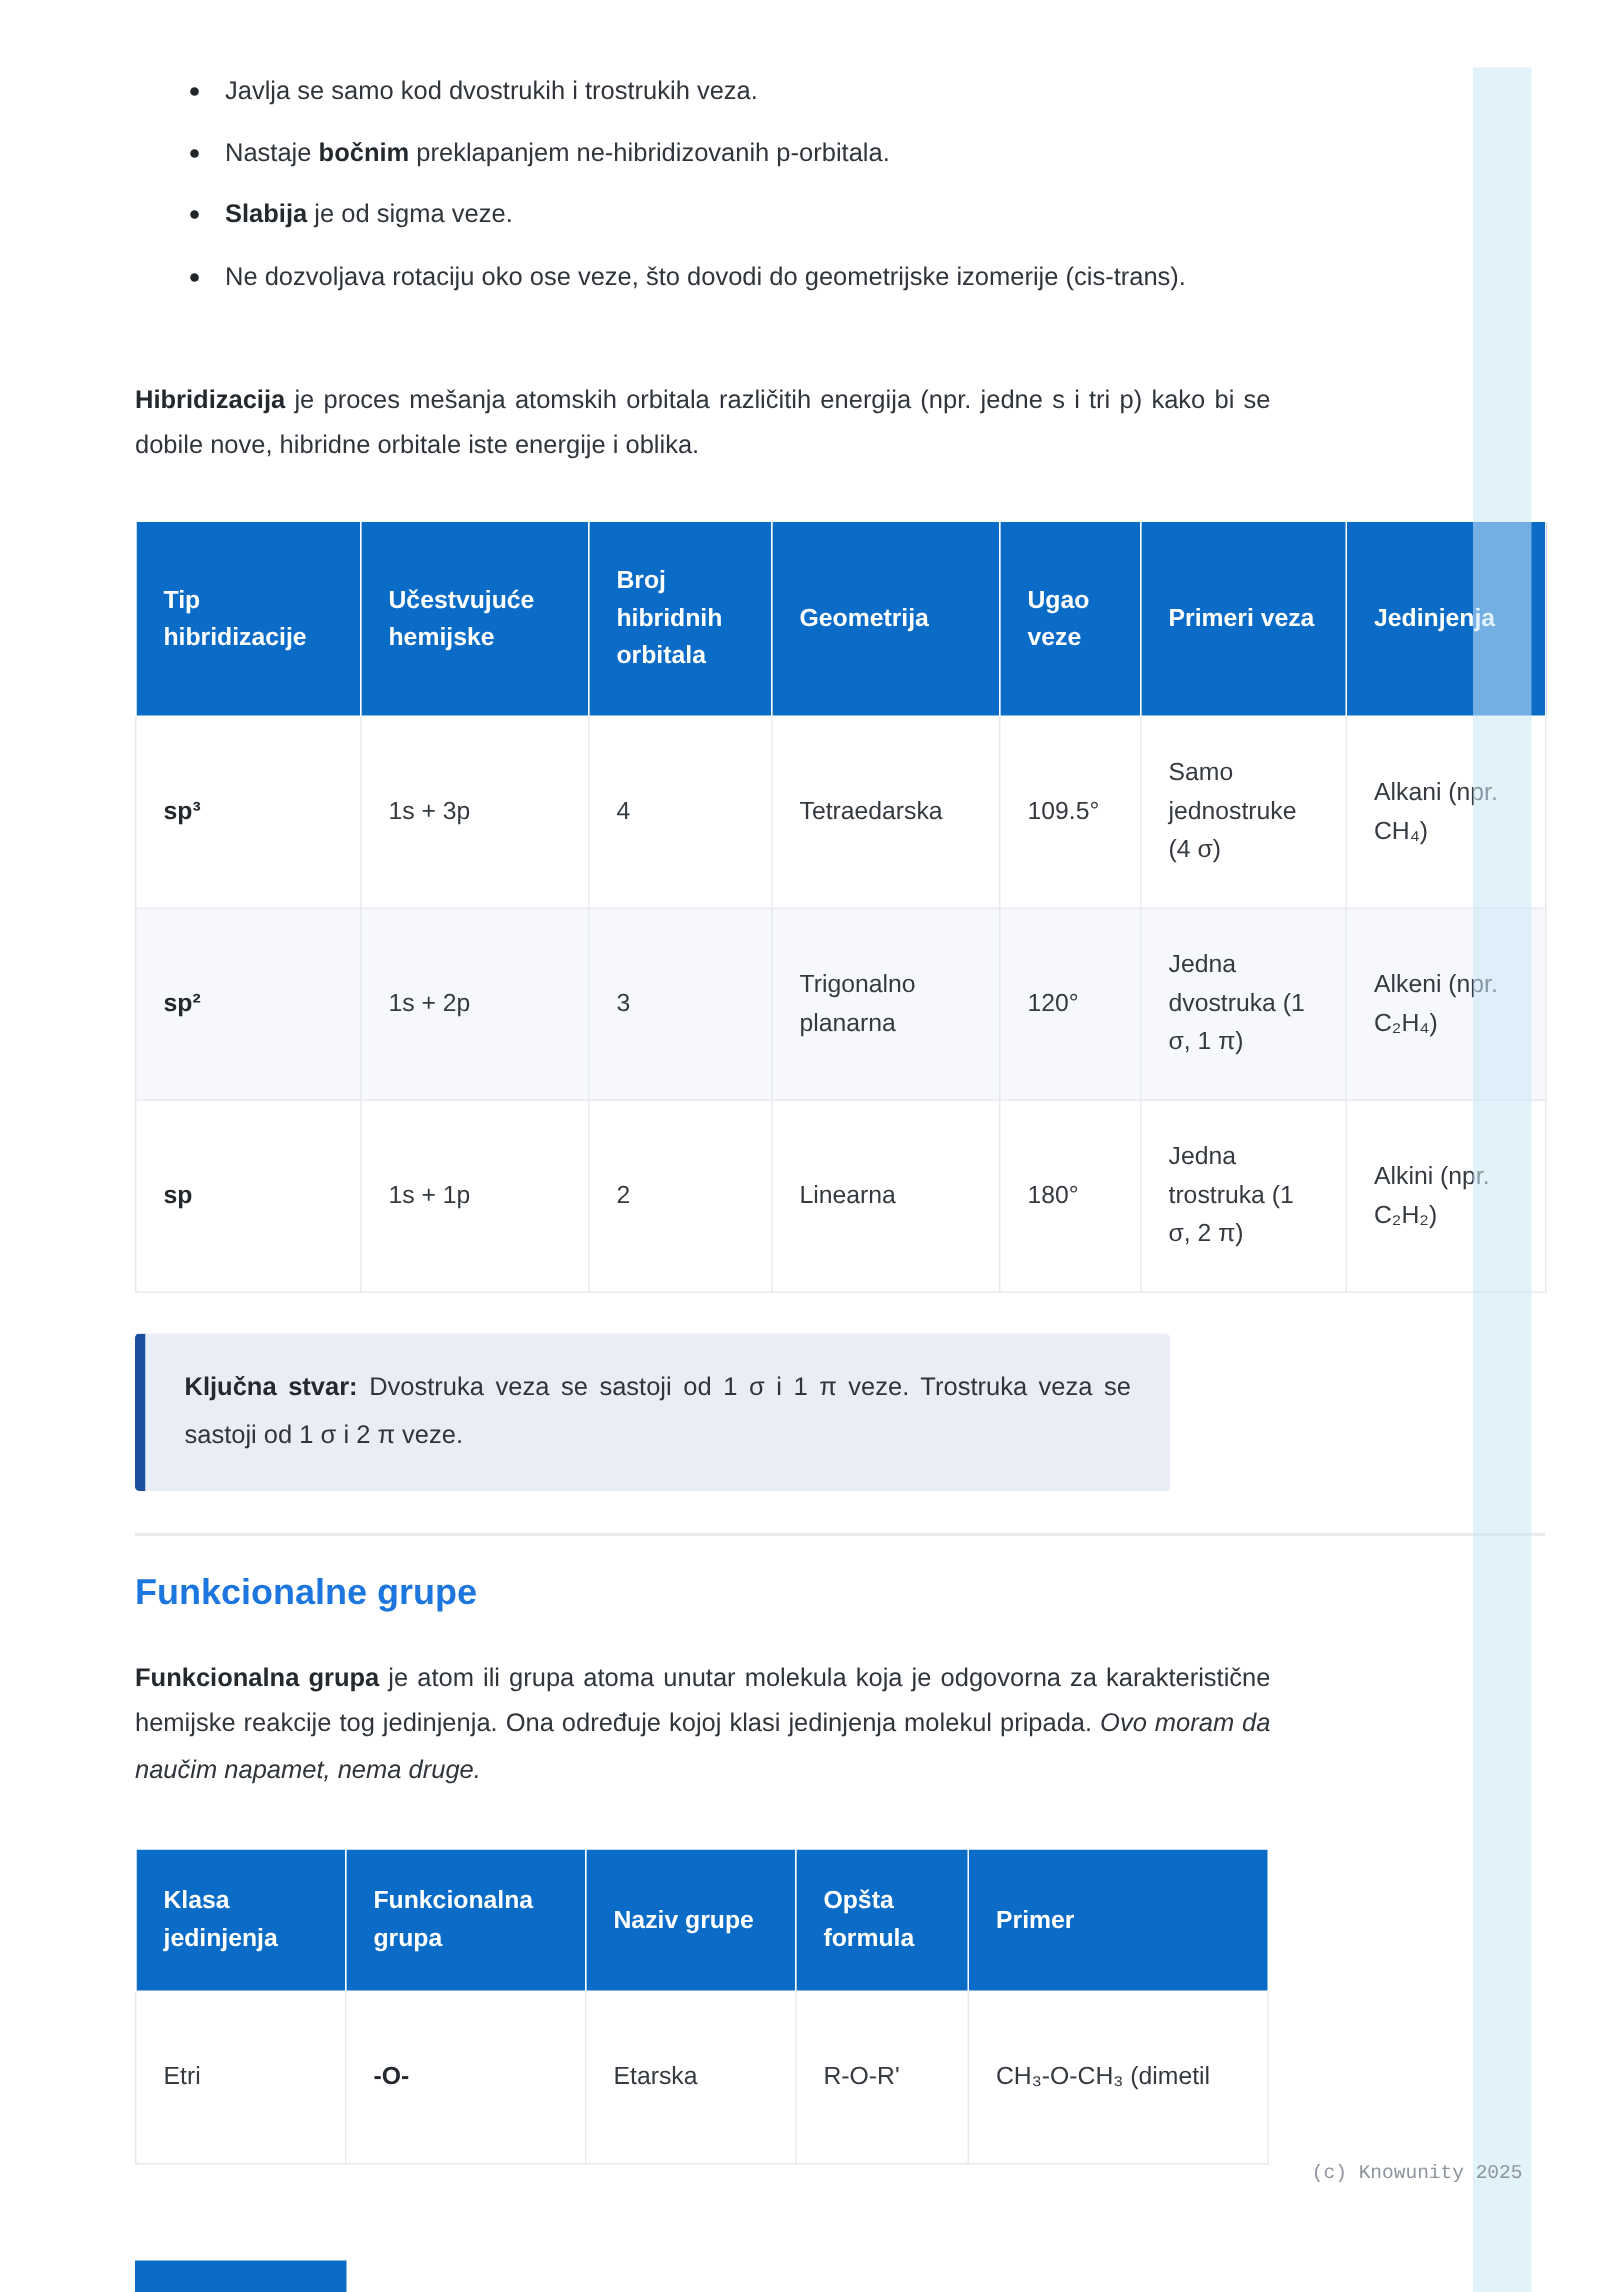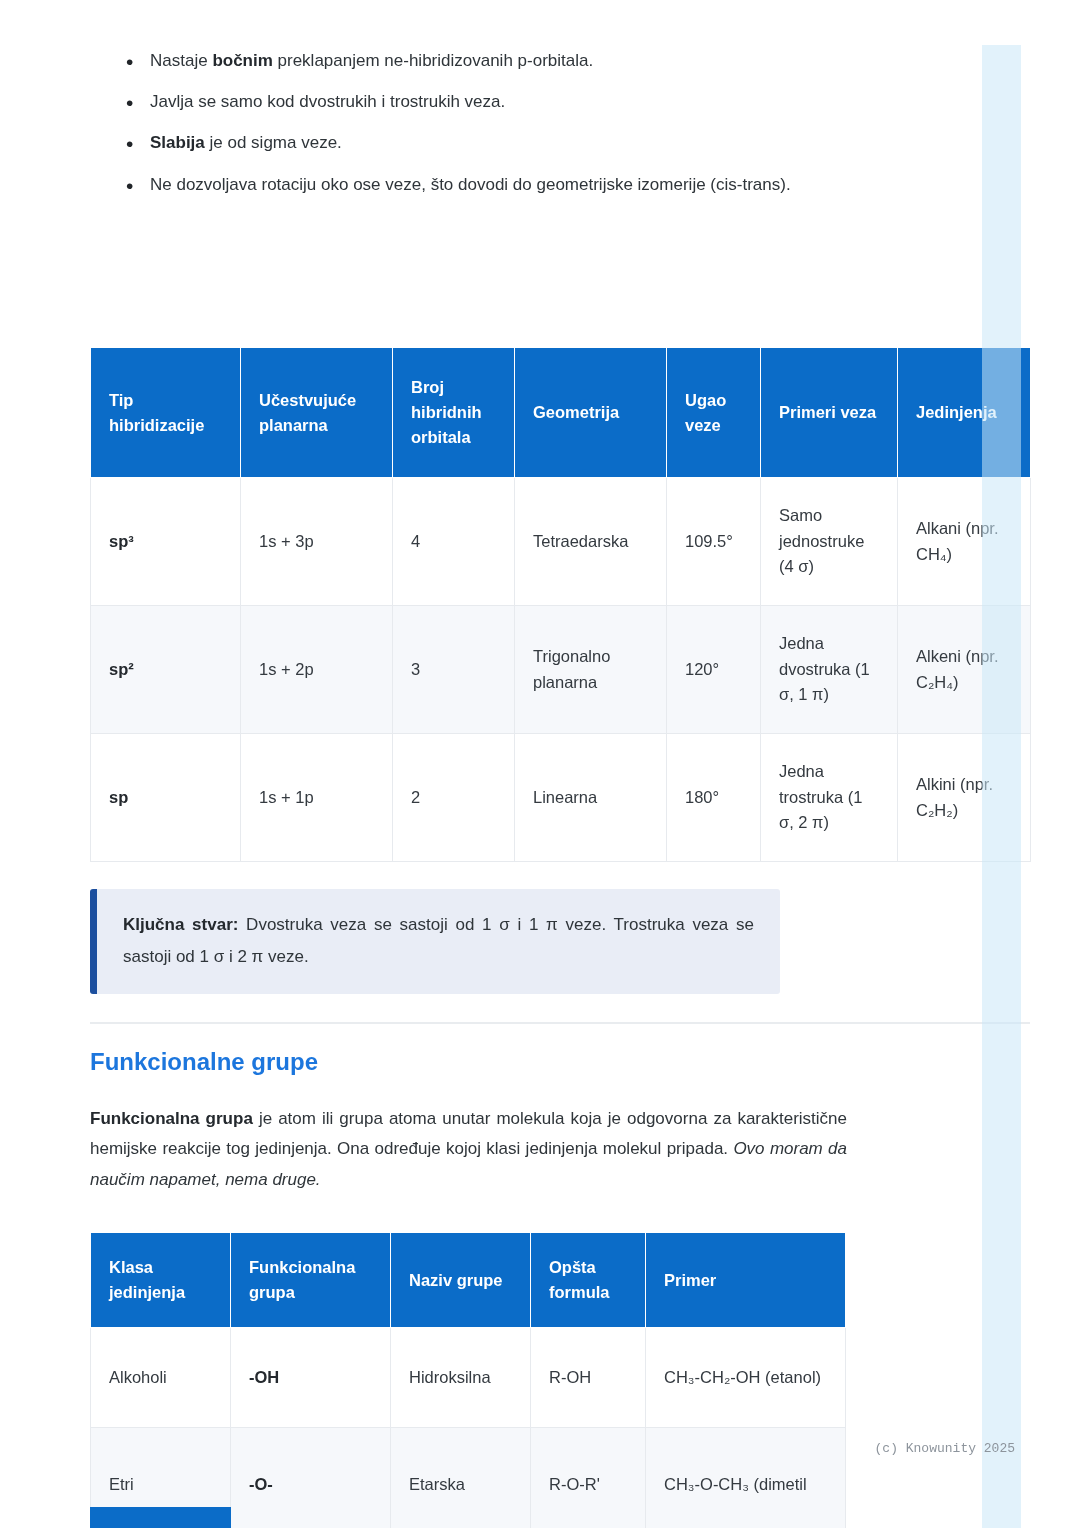--- a/index.html
+++ b/index.html
@@ -97,41 +97,44 @@
     position:absolute; top:1441px; right:65px;
     font-size:13px; color:#8d949c;font-family:Liberation Mono, monospace;
   }
 </style>
 </head>
 <body>
 
 <div class="page">
 
   <ul class="bullets">
+    <li><span></span><b></b><span>Javlja se samo kod dvostrukih i trostrukih veza.</span></li>
     <li><span>Nastaje </span><b>bočnim</b><span> preklapanjem ne-hibridizovanih p-orbitala.</span></li>
-    <li><span></span><b></b><span>Javlja se samo kod dvostrukih i trostrukih veza.</span></li>
     <li><span></span><b>Slabija</b><span> je od sigma veze.</span></li>
     <li><span></span><b></b><span>Ne dozvoljava rotaciju oko ose veze, što dovodi do geometrijske izomerije (cis-trans).</span></li>
   </ul>
 
+  <p class="para para-hybrid">
+    <b>Hibridizacija</b><span> je proces mešanja atomskih orbitala različitih energija (npr. jedne s i tri p) kako bi se dobile nove, hibridne orbitale iste energije i oblika.</span>
+  </p>
 
   <table class="t1">
     <colgroup>
       <col style="width:150px">
         <col style="width:152px">
         <col style="width:122px">
         <col style="width:152px">
         <col style="width:94px">
         <col style="width:137px">
         <col style="width:133px">
     </colgroup>
     <thead>
       <tr>
         <th>Tip hibridizacije</th>
-        <th>Učestvujuće planarna</th>
+        <th>Učestvujuće hemijske</th>
         <th>Broj hibridnih orbitala</th>
         <th>Geometrija</th>
         <th>Ugao veze</th>
         <th>Primeri veza</th>
         <th>Jedinjenja</th>
       </tr>
     </thead>
     <tbody>
       <tr>
         <td class="rowhead">sp³</td>
@@ -187,27 +190,20 @@
       <tr>
         <th>Klasa jedinjenja</th>
         <th>Funkcionalna grupa</th>
         <th>Naziv grupe</th>
         <th>Opšta formula</th>
         <th>Primer</th>
       </tr>
     </thead>
     <tbody>
       <tr>
-        <td>Alkoholi</td>
-        <td class="boldcell">-OH</td>
-        <td>Hidroksilna</td>
-        <td>R-OH</td>
-        <td>CH₃-CH₂-OH (etanol)</td>
-      </tr>
-      <tr>
         <td>Etri</td>
         <td class="boldcell">-O-</td>
         <td>Etarska</td>
         <td>R-O-R'</td>
         <td>CH₃-O-CH₃ (dimetil</td>
       </tr>
     </tbody>
   </table>
 
   <div class="partial-header"></div>

